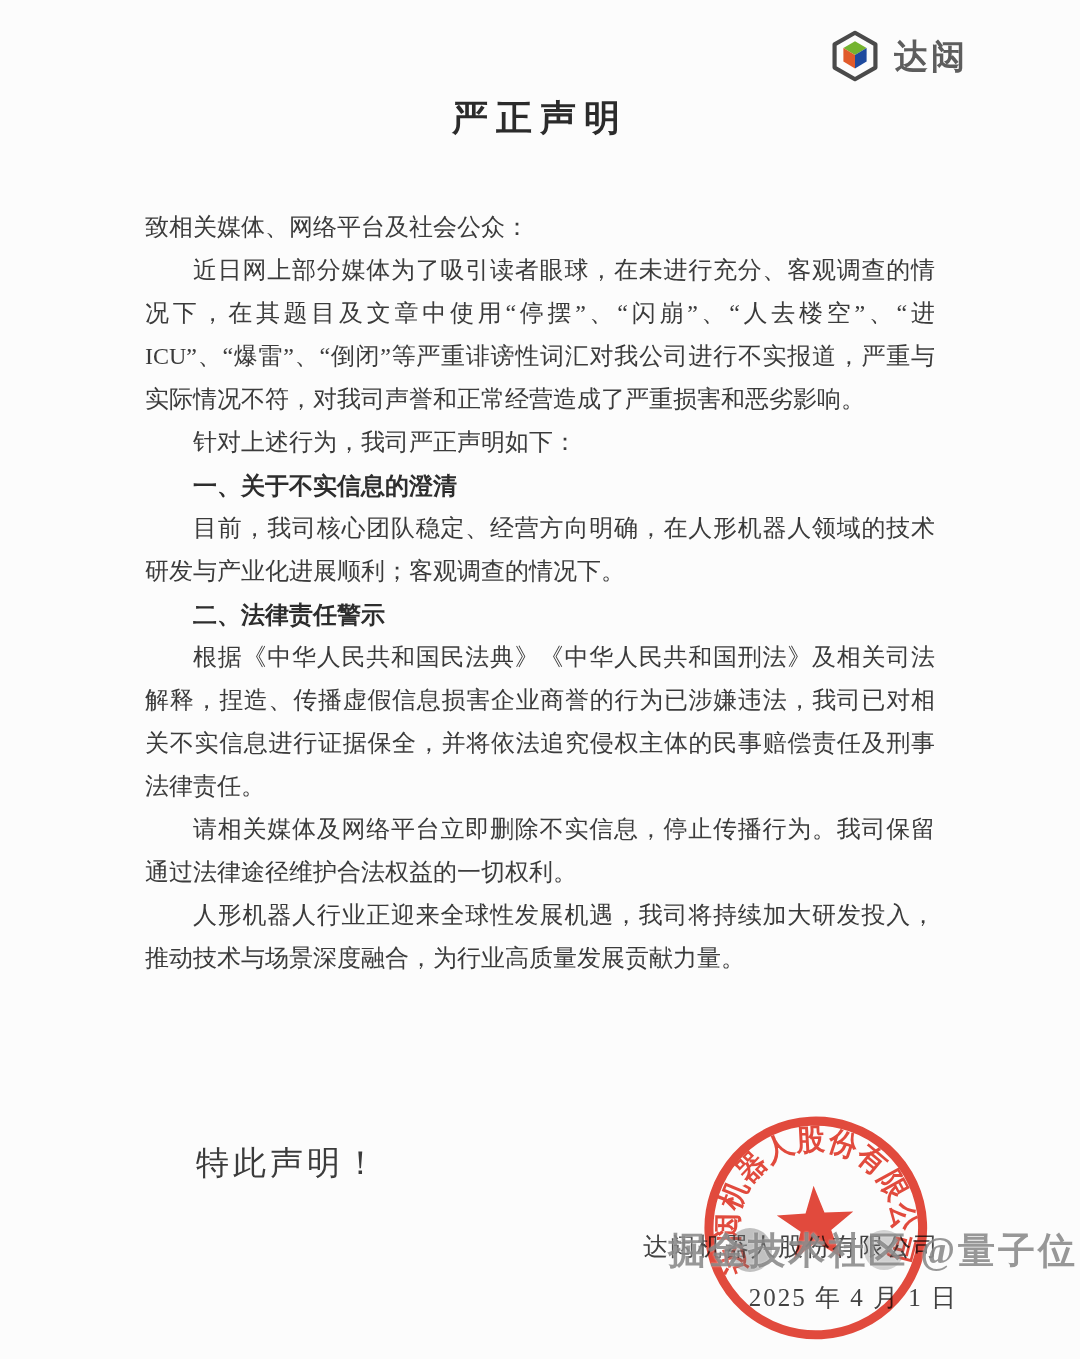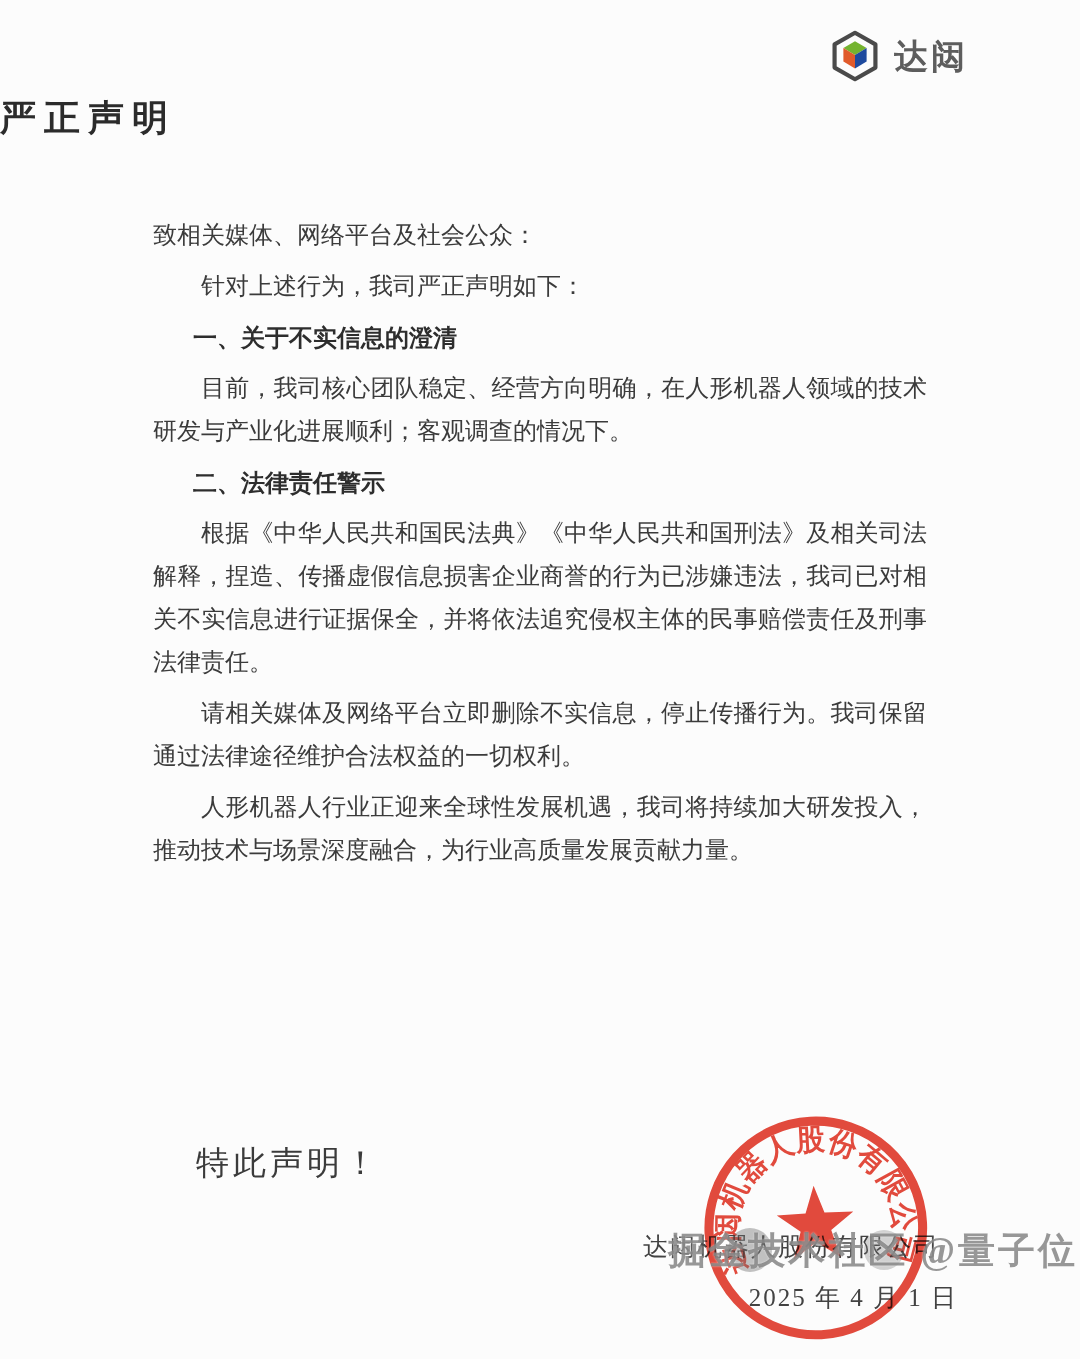--- a/index.html
+++ b/index.html
@@ -31,39 +31,39 @@
     letter-spacing: 3px;
     line-height: 52px;
   }
 
   
   .doc-title {
     position: absolute;
     top: 94px;
     left: 0;
     width: 100%;
-    text-align: left;
+    text-align: center;
     font-size: 36px;
     font-weight: 700;
     letter-spacing: 8px;
     color: #2b2b2b;
   }
 
   
   .doc-body {
     position: absolute;
     top: 206px;
     left: 145px;
     width: 790px;
     font-size: 24px;
     line-height: 43px;
     text-align: justify;
     color: #3b3b3b;
   }
-  .doc-body p { text-indent: 2em; margin: 8px; }
+  .doc-body p { text-indent: 2em; margin: 0; }
   .doc-body p.salutation { text-indent: 0; }
   .doc-body h2 {
     font-size: 24px;
     line-height: 43px;
     text-indent: 2em;
     font-weight: 700;
     color: #2d2d2d;
     font-family: "Liberation Sans", sans-serif;
   }
 
@@ -162,20 +162,21 @@
       <polygon points="15.5,19.5 28,27 28,41.5 15.5,34" fill="#e05a2b"></polygon>
       <polygon points="28,27 40.5,19.5 40.5,34 28,41.5" fill="#1e4a9e"></polygon>
     </svg>
     <span class="logo-text">达闼</span>
   </div>
 
   <h1 class="doc-title">严正声明</h1>
 
   <main class="doc-body">
     <p class="salutation">致相关媒体、网络平台及社会公众：</p>
+    <p>近日网上部分媒体为了吸引读者眼球，在未进行充分、客观调查的情况下，在其题目及文章中使用“停摆”、“闪崩”、“人去楼空”、“进 ICU”、“爆雷”、“倒闭”等严重诽谤性词汇对我公司进行不实报道，严重与实际情况不符，对我司声誉和正常经营造成了严重损害和恶劣影响。</p>
     <p>针对上述行为，我司严正声明如下：</p>
     <h2>一、关于不实信息的澄清</h2>
     <p>目前，我司核心团队稳定、经营方向明确，在人形机器人领域的技术研发与产业化进展顺利；客观调查的情况下。</p>
     <h2>二、法律责任警示</h2>
     <p>根据《中华人民共和国民法典》《中华人民共和国刑法》及相关司法解释，捏造、传播虚假信息损害企业商誉的行为已涉嫌违法，我司已对相关不实信息进行证据保全，并将依法追究侵权主体的民事赔偿责任及刑事法律责任。</p>
     <p>请相关媒体及网络平台立即删除不实信息，停止传播行为。我司保留通过法律途径维护合法权益的一切权利。</p>
     <p>人形机器人行业正迎来全球性发展机遇，我司将持续加大研发投入，推动技术与场景深度融合，为行业高质量发展贡献力量。</p>
   </main>
 
   <div class="closing">特此声明！</div>

